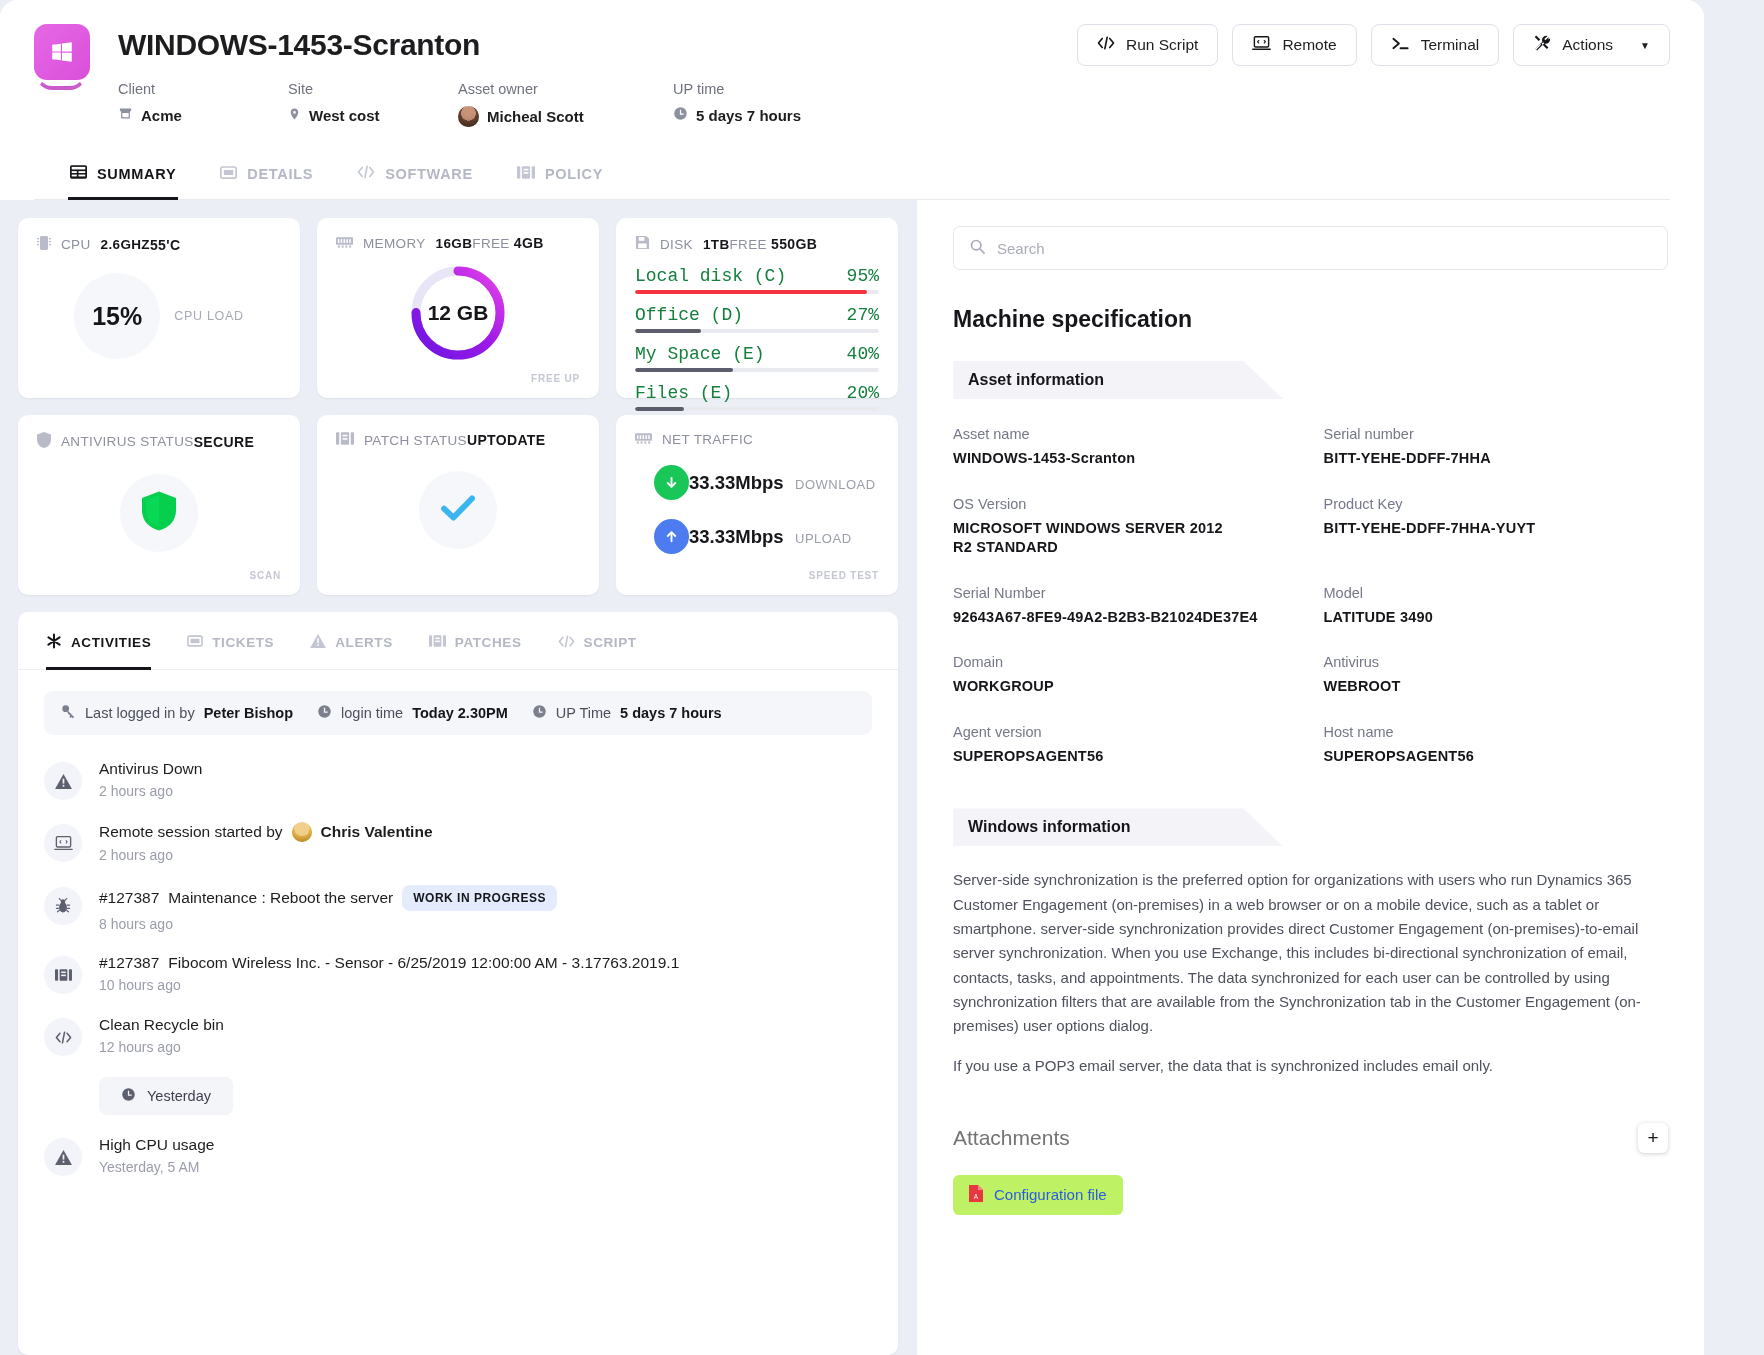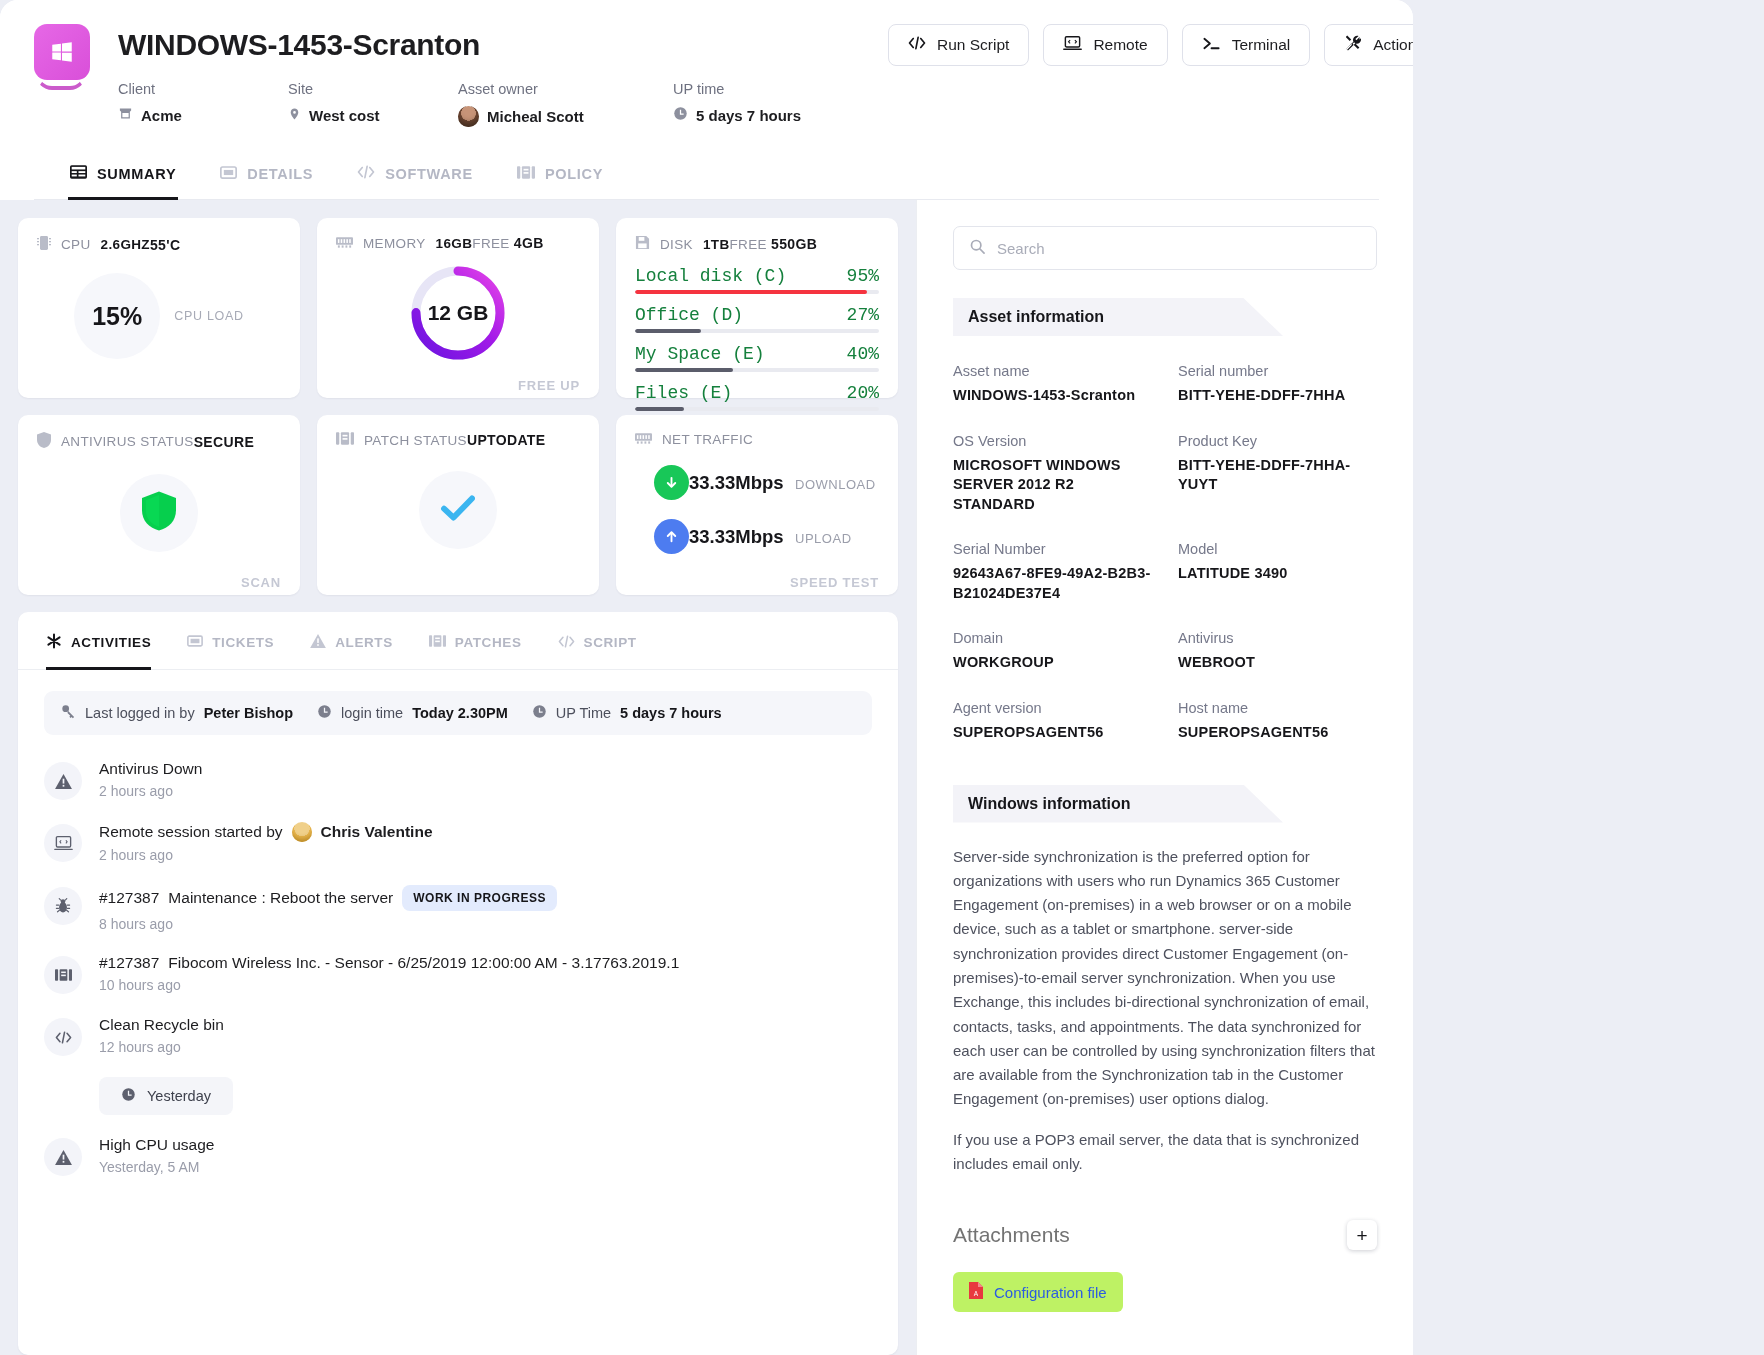--- a/index.html
+++ b/index.html
@@ -4,21 +4,21 @@
 <style>
   * { box-sizing: border-box; margin: 0; padding: 0; }
   html, body {
     width: 1764px; height: 1355px;
     font-family: "Liberation Sans", sans-serif;
     background: #eceef5;
     overflow: hidden;
   }
   .app {
     position: relative;
-    width: 1413px; height: 1355px;
+    width: 1704px; height: 1355px;
     background: #ffffff;
     border-radius: 18px 18px 0 0;
     overflow: hidden;
   }
 
   
   .header { padding: 22px 34px 0 34px; background:#fff; }
   .header-top { display: flex; align-items: flex-start; }
   .win-logo {
     width: 56px; height: 56px; border-radius: 13px;
@@ -100,22 +100,22 @@
   .card.third { width: 287px; height: 180px; position: relative; }
   .card-head {
     display: flex; align-items: center; 
     font-size: 13.5px; letter-spacing: .35px;
   }
   .card-head .lbl { display: flex; align-items: center; gap: 10px; color: #8d909e; }
   .card-head b { color: #16161a; }
   .card-head .right { color: #8d909e; }
   .card-head .right b { color: #16161a; font-size: 14px; }
   .card-foot {
-    position: absolute; right: 19px; bottom: 5px;
-    font-size: 13px; letter-spacing: .8px; font-weight: bold; color: #c5c8d4;
+    position: absolute; right: 19px; bottom: 14px;
+    font-size: 10px; letter-spacing: .8px; font-weight: bold; color: #c5c8d4;
     cursor: pointer;
   }
   .card-center { display: flex; align-items: center; justify-content: center; height: 124px; }
 
   .cpu-circle {
     width: 86px; height: 86px; border-radius: 50%; background: #f6f7fb;
     display: flex; align-items: center; justify-content: center;
     font-size: 25px; font-weight: bold; color: #16161a;
   }
   .cpu-caption { font-size: 12.5px; letter-spacing: .7px; color: #a7aab6; margin-left: 14px; }
@@ -864,20 +864,21 @@
       <div class="search-box">
         <span>
           <svg width="15" height="15" viewBox="0 0 16 16" fill="none" stroke="#a9acb8" stroke-width="1.8">
               <circle cx="6.6" cy="6.6" r="5"></circle>
               <path d="M10.4 10.4L15 15" stroke-linecap="round"></path>
             </svg>
         </span>
         <input type="text" value="" placeholder="Search" style="">
       </div>
 
+      <h2 class="spec-title">Machine specification</h2>
 
       <div class="section-ribbon">
         <div class="bg"></div>
         <span>Asset information</span>
       </div>
 
       <div class="spec-grid">
         <div>
           <div class="spec-label">Asset name</div>
           <div class="spec-value">WINDOWS-1453-Scranton</div>

